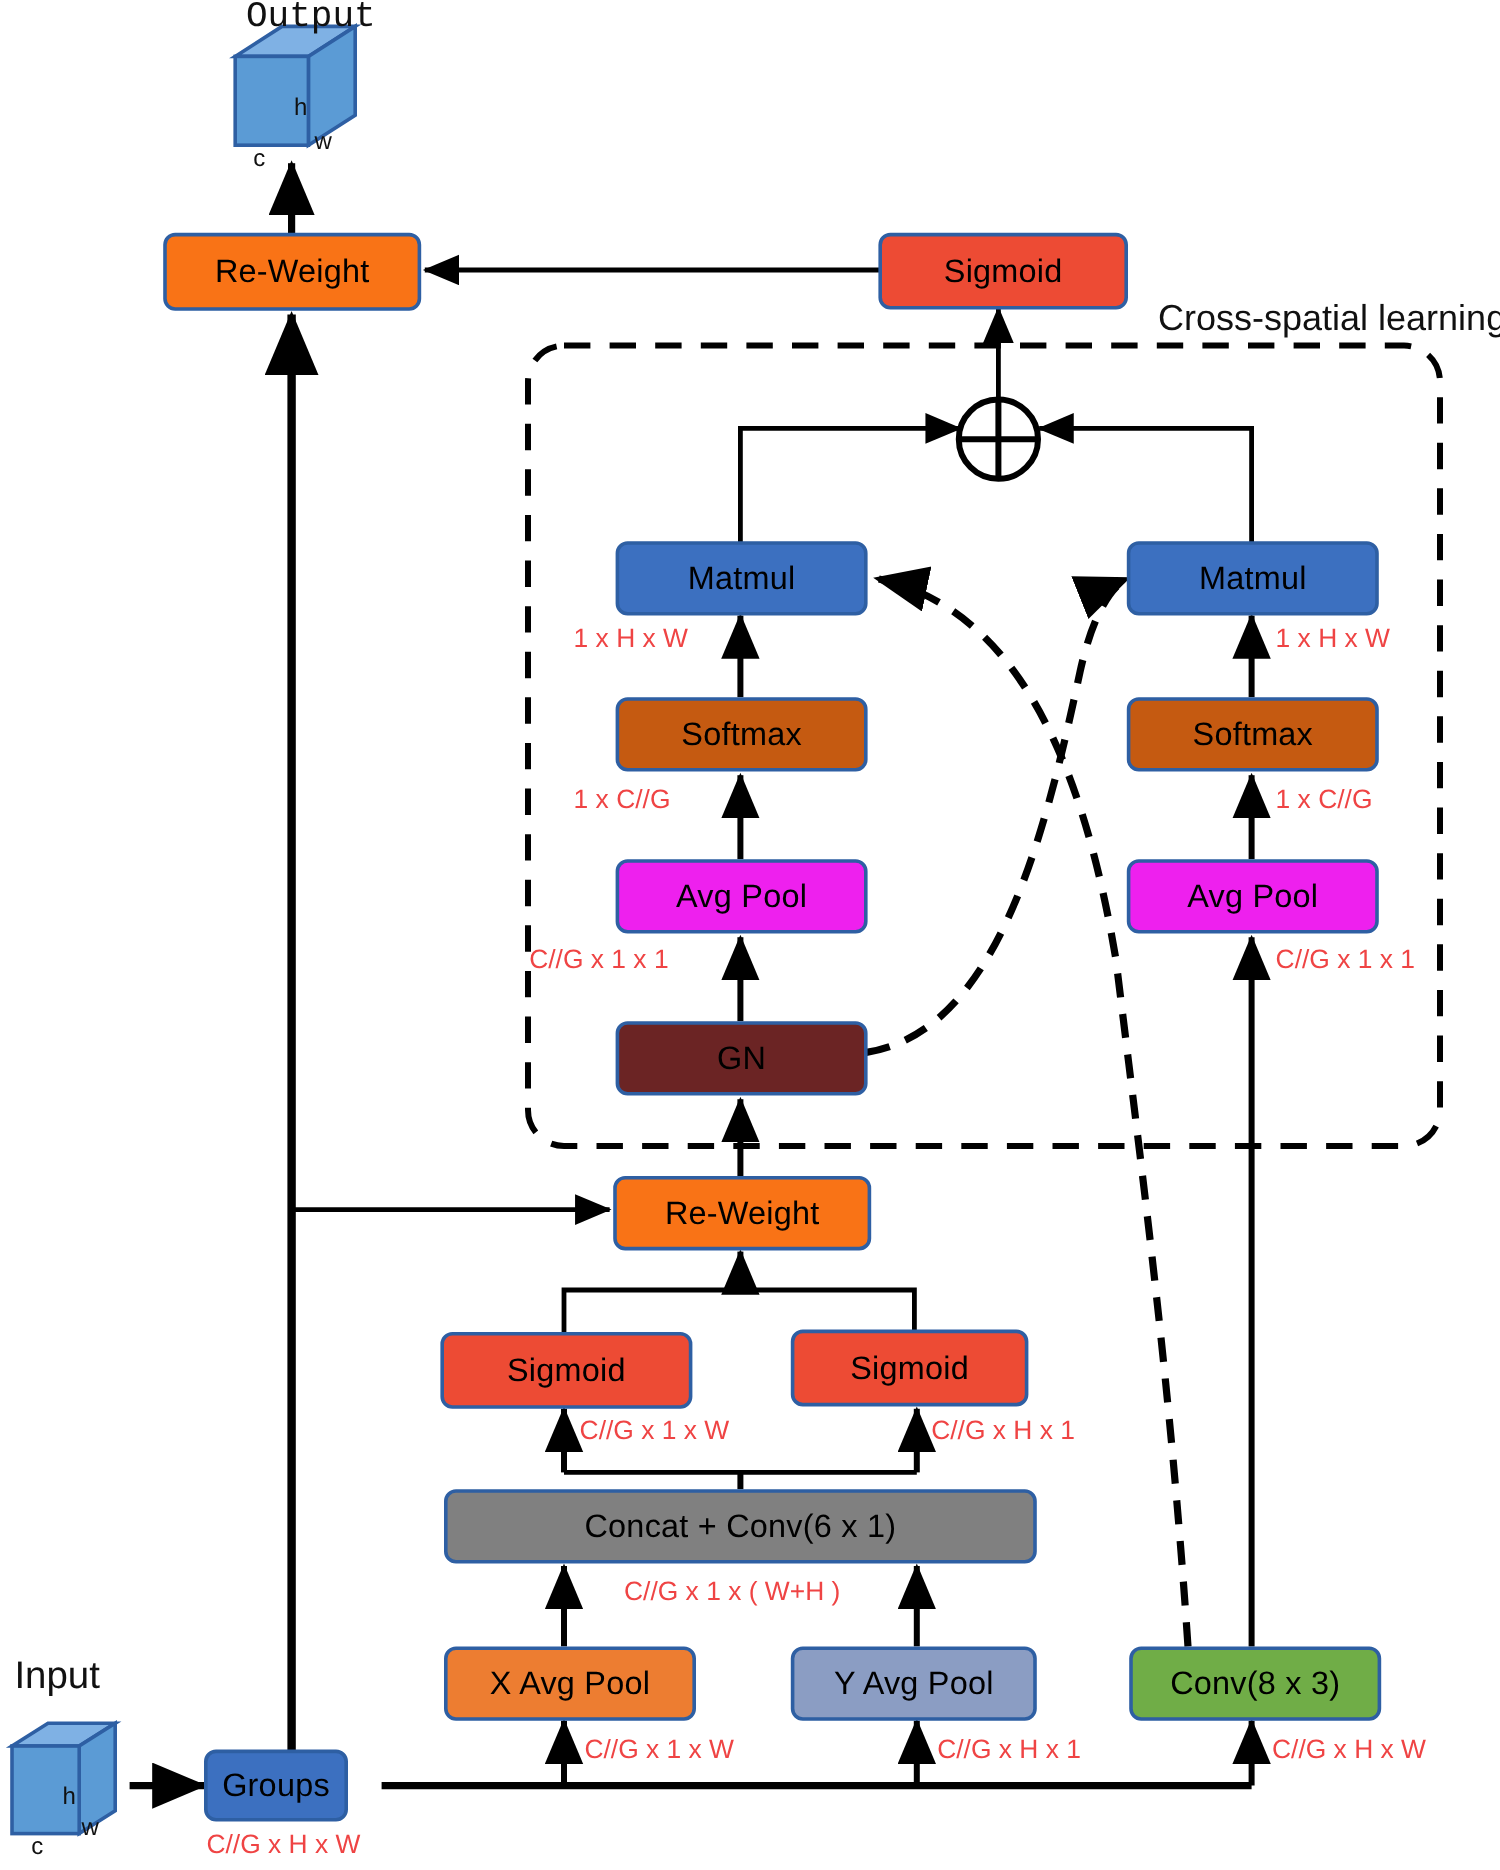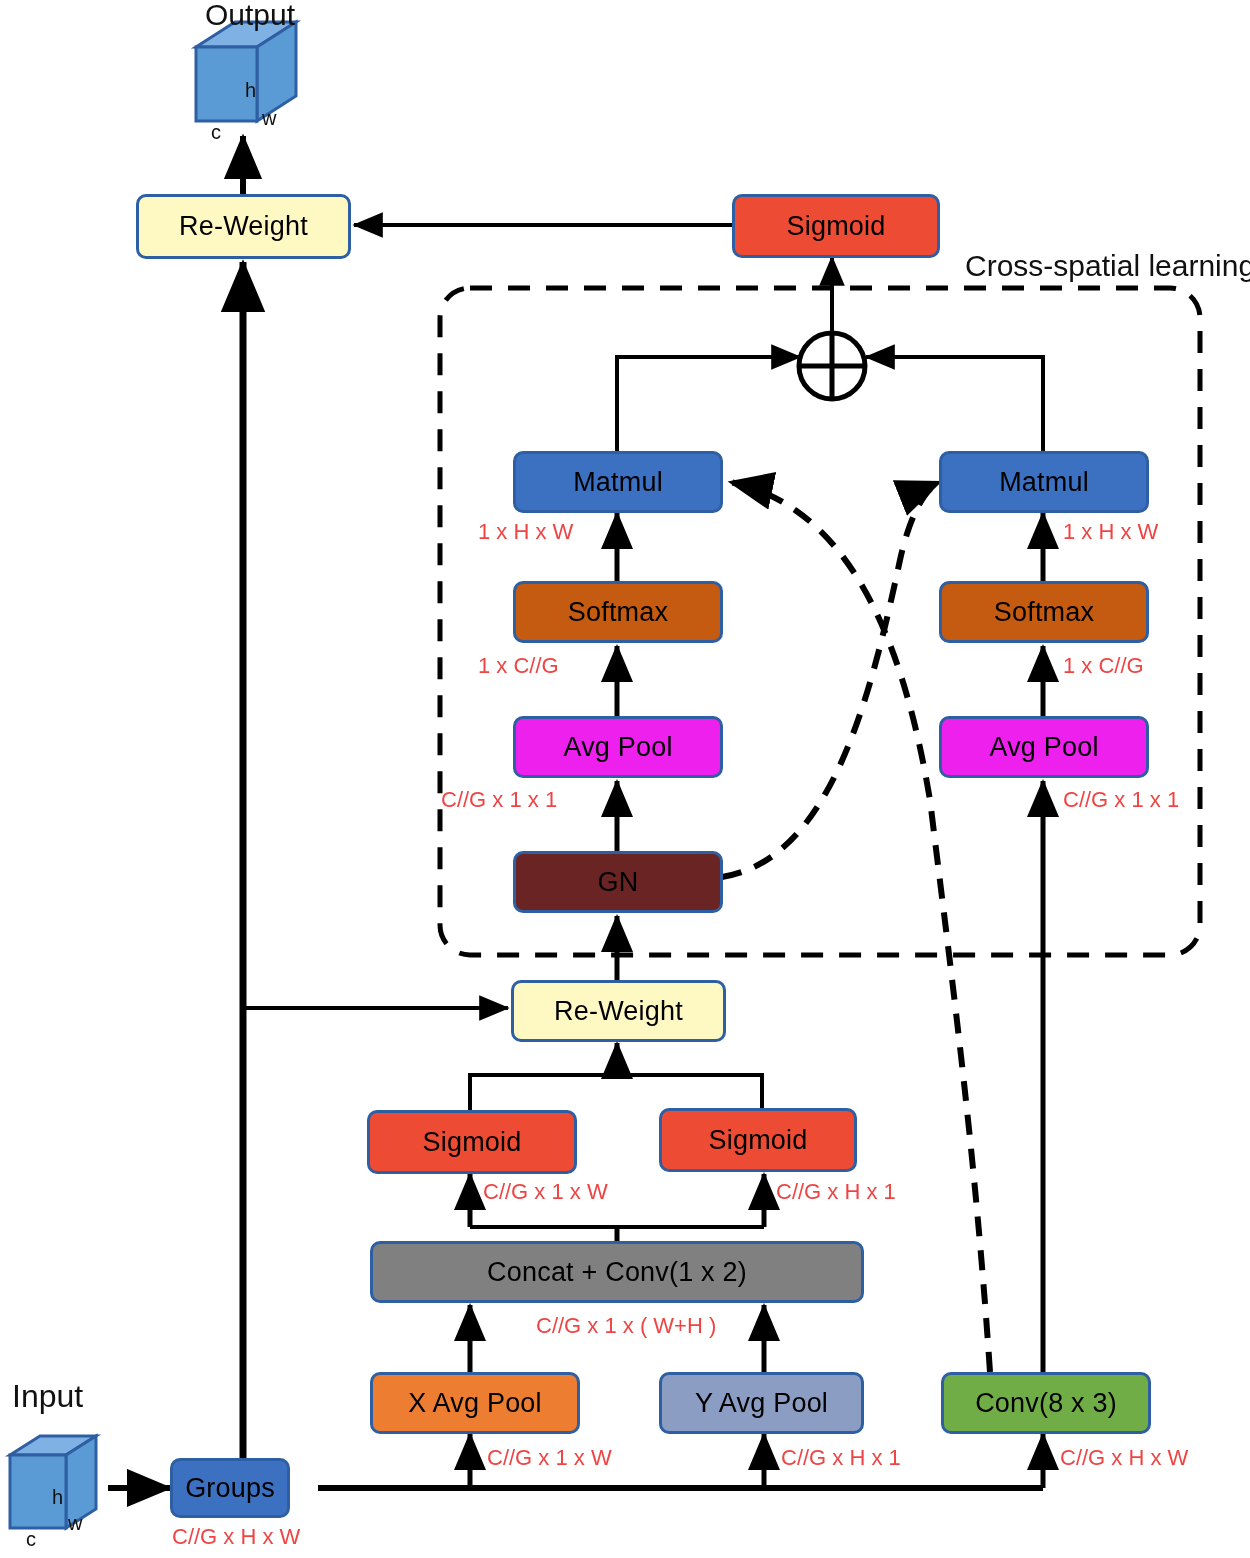--- a/index.html
+++ b/index.html
@@ -13,21 +13,21 @@
     border:3px solid #2E5FA3;
     border-radius:10px;
     display:flex;align-items:center;justify-content:center;
     color:#000;
     font-size:27px;
     letter-spacing:.2px;
     white-space:nowrap;
     line-height:1;
   }
   .n-blue   {background:#3C70C0;}
-  .n-green  {background:#fef9c3;}
+  .n-green  {background:#f97316;}
   .n-red    {background:#ED4B34;}
   .n-orange {background:#C55A11;}
   .n-magenta{background:#EE20EE;}
   .n-maroon {background:#6B2424;}
   .n-grey   {background:#808080;}
   .n-lightgrey{background:#8B9DC3;}
   .n-leaf   {background:#70AD47;}
   .n-xorange{background:#ED7D31;}
 
   .lbl{
@@ -129,21 +129,21 @@
       <rect x="196" y="47" width="61" height="74" fill="#5B9BD5" stroke="#2E5FA3" stroke-width="3"></rect>
     </g>
 
     <g>
       <polygon points="10,1455 40,1436 96,1436 66,1455" fill="#7FB1E4" stroke="#2E5FA3" stroke-width="3"></polygon>
       <polygon points="66,1455 96,1436 96,1509 66,1528" fill="#5B9BD5" stroke="#2E5FA3" stroke-width="3"></polygon>
       <rect x="10" y="1455" width="56" height="73" fill="#5B9BD5" stroke="#2E5FA3" stroke-width="3"></rect>
     </g>
   </svg>
 
-  <div class="bigtxt" style="left:205px;top:0px;">Output</div>
+  <div class="bigtxt" style="left:205px;top:0px;font-family:Liberation Mono, monospace;">Output</div>
   <div class="cubetxt" style="left:245px;top:80px;">h</div>
   <div class="cubetxt" style="left:262px;top:108px;">w</div>
   <div class="cubetxt" style="left:211px;top:122px;">c</div>
 
   <div class="bigtxt" style="left:12px;top:1380px;font-size:32px;">Input</div>
   <div class="cubetxt" style="left:52px;top:1487px;">h</div>
   <div class="cubetxt" style="left:68px;top:1513px;">w</div>
   <div class="cubetxt" style="left:26px;top:1529px;">c</div>
 
   <div class="bigtxt" style="left:948px;top:251px;margin-left:17px;">Cross-spatial learning</div>
@@ -160,41 +160,41 @@
   <div class="node n-magenta" style="left:513px;top:716px;width:210px;height:62px;">Avg Pool</div>
   <div class="node n-magenta" style="left:939px;top:716px;width:210px;height:62px;">Avg Pool</div>
 
   <div class="node n-maroon" style="left:513px;top:851px;width:210px;height:62px;text-align:center;">GN</div>
 
   <div class="node n-green" style="left:511px;top:980px;width:215px;height:62px;">Re-Weight</div>
 
   <div class="node n-red" style="left:367px;top:1110px;width:210px;height:64px;">Sigmoid</div>
   <div class="node n-red" style="left:659px;top:1108px;width:198px;height:64px;">Sigmoid</div>
 
-  <div class="node n-grey" style="left:370px;top:1241px;width:494px;height:62px;">Concat + Conv(1 x 2)</div>
+  <div class="node n-grey" style="left:370px;top:1241px;width:494px;height:62px;">Concat + Conv(6 x 1)</div>
 
   <div class="node n-lightgrey" style="left:659px;top:1372px;width:205px;height:62px;">Y Avg Pool</div>
   <div class="node n-xorange" style="left:370px;top:1372px;width:210px;height:62px;">X Avg Pool</div>
   <div class="node n-leaf" style="left:941px;top:1372px;width:210px;height:62px;">Conv(8 x 3)</div>
 
   <div class="node n-blue" style="left:170px;top:1458px;width:120px;height:60px;text-align:right;">Groups</div>
 
   <div class="lbl" style="left:478px;top:521px;">1 x H x W</div>
   <div class="lbl" style="left:1063px;top:521px;">1 x H x W</div>
 
   <div class="lbl" style="left:478px;top:655px;">1 x C//G</div>
   <div class="lbl" style="left:1063px;top:655px;">1 x C//G</div>
 
   <div class="lbl" style="left:441px;top:789px;">C//G x 1 x 1</div>
   <div class="lbl" style="left:1063px;top:789px;">C//G x 1 x 1</div>
 
   <div class="lbl" style="left:483px;top:1181px;">C//G x 1 x W</div>
   <div class="lbl" style="left:776px;top:1181px;">C//G x H x 1</div>
 
-  <div class="lbl" style="left:520px;top:1315px;margin-left:16px;">C//G x 1 x ( W+H )</div>
+  <div class="lbl" style="left:520px;top:1315px;">C//G x 1 x ( W+H )</div>
 
   <div class="lbl" style="left:487px;top:1447px;">C//G x 1 x W</div>
   <div class="lbl" style="left:781px;top:1447px;">C//G x H x 1</div>
   <div class="lbl" style="left:1060px;top:1447px;">C//G x H x W</div>
 
   <div class="lbl" style="left:172px;top:1526px;">C//G x H x W</div>
 
 </div>
 
 </body></html>

